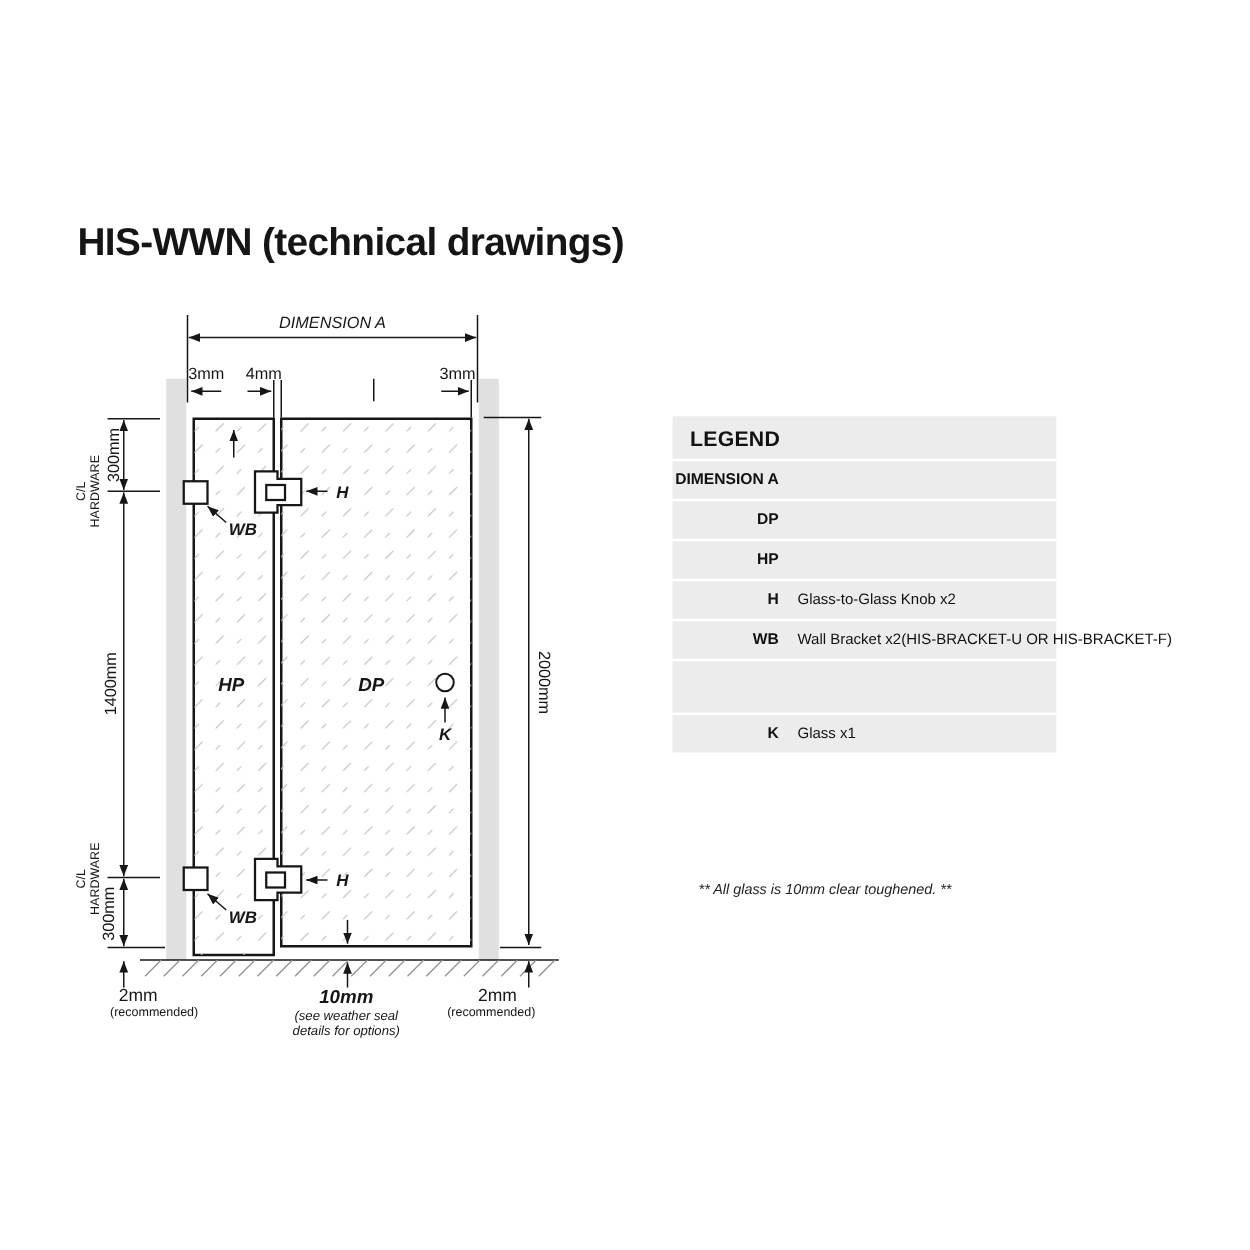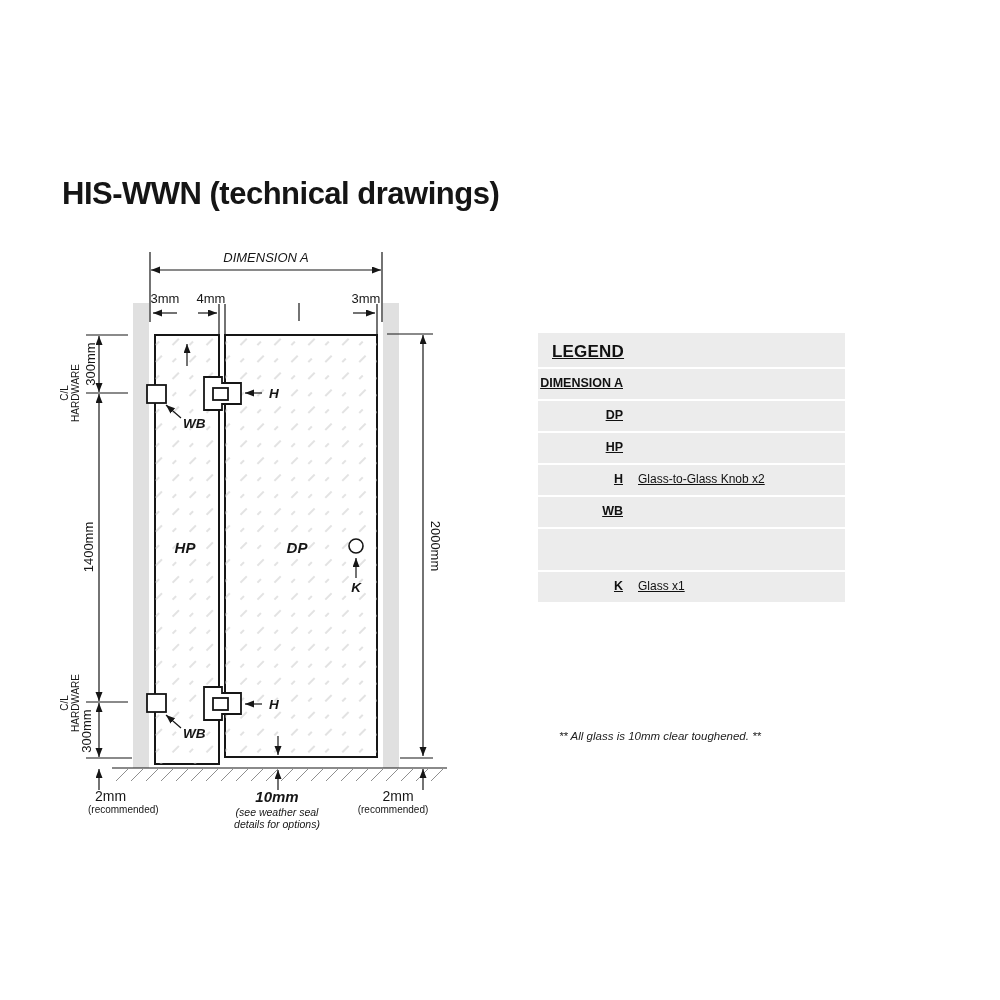--- a/index.html
+++ b/index.html
@@ -10,29 +10,29 @@
   #drawing-svg{position:absolute;left:40px;top:240px;}
   svg text{font-family:"Liberation Sans", sans-serif;fill:#161616;}
   .dim{font-size:13px;}
   .dim-sm{font-size:10px;}
   .lbl{font-size:13.5px;font-weight:bold;font-style:italic;}
   .panel-lbl{font-size:15px;font-weight:bold;font-style:italic;}
   .it{font-style:italic;}
   .ln{stroke:#161616;stroke-width:1.2;fill:none;}
   .hw{fill:#ffffff;stroke:#161616;stroke-width:1.8;}
 
-  .legend{position:absolute;left:538px;top:333px;width:307px;background:#ececec;text-decoration:underline;}
+  .legend{position:absolute;left:538px;top:333px;width:307px;background:#ececec;}
   .legend-header{font-size:17px;font-weight:bold;padding:9px 0 5px 14px;letter-spacing:0.2px;}
   .legend-row{display:flex;border-top:2px solid #ffffff;padding:6px 0 7px 0;}
   .legend-row.empty{min-height:28px;}
   .legend-term{width:100px;min-width:100px;text-align:right;font-weight:bold;
                font-size:12.5px;padding-right:15px;box-sizing:border-box;line-height:17px;}
   .legend-desc{font-size:12px;line-height:17px;white-space:pre;}
   .legend-note{position:absolute;left:538px;top:706px;width:244px;text-align:center;
-               font-size:11.5px;font-style:italic;color:#222;margin-top:24px;}
+               font-size:11.5px;font-style:italic;color:#222;}
 </style>
 </head>
 <body>
 
 <div id="page">
 
   <div id="title">HIS-WWN (technical drawings)</div>
 
   <svg id="drawing-svg" width="420" height="600" viewBox="40 240 420 600">
     <defs>
@@ -183,20 +183,21 @@
     </div>
     <div class="legend-row">
       <div class="legend-term">HP</div>
     </div>
     <div class="legend-row">
       <div class="legend-term">H</div>
       <div class="legend-desc">Glass-to-Glass Knob x2</div>
     </div>
     <div class="legend-row">
       <div class="legend-term">WB</div>
+      <div class="legend-desc">Wall Bracket x2(HIS-BRACKET-U OR HIS-BRACKET-F)</div>
     </div>
     <div class="legend-row empty">
       <div class="legend-term"></div>
       <div class="legend-desc"></div>
     </div>
     <div class="legend-row">
       <div class="legend-term">K</div>
       <div class="legend-desc">Glass x1</div>
     </div>
   </div>

